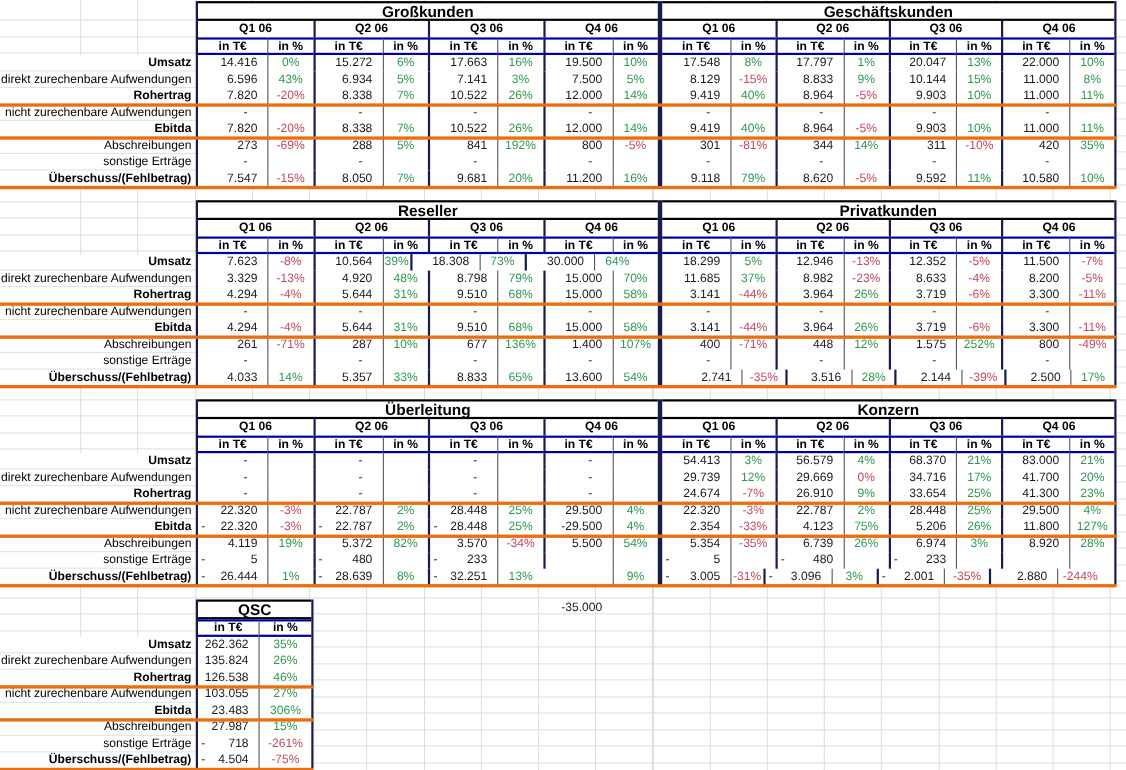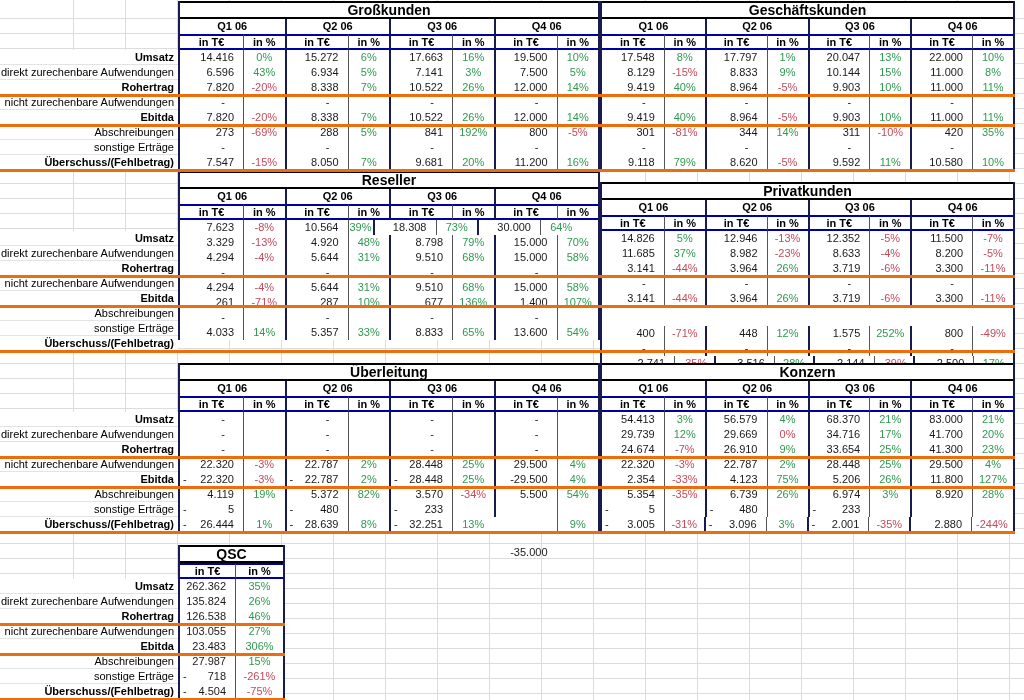--- a/index.html
+++ b/index.html
@@ -262,21 +262,21 @@
     <div class="labels" style="left: 0px; top: 231px; width: 178px;">
       <div class="lab b">Umsatz</div>
       <div class="lab">direkt zurechenbare Aufwendungen</div>
       <div class="lab b">Rohertrag</div>
       <div class="lab">nicht zurechenbare Aufwendungen</div>
       <div class="lab b">Ebitda</div>
       <div class="lab">Abschreibungen</div>
       <div class="lab">sonstige Erträge</div>
       <div class="lab b">Überschuss/(Fehlbetrag)</div>
     </div>
-    <div class="tbl" style="left: 178px; top: 171px; width: 422px;">
+    <div class="tbl" style="left: 178px; top: 182px; width: 422px;">
       <div class="row" style="height: 18px;">
         <div class="tc">Reseller</div>
       </div>
       <div class="row" style="height: 15px;">
         <div class="qc" style="width: 104.5px;">Q1 06</div>
         <div class="qc vq" style="width: 104.5px;">Q2 06</div>
         <div class="qc vq" style="width: 104.5px;">Q3 06</div>
         <div class="qc vq" style="width: 104.5px;">Q4 06</div>
       </div>
       <div class="row" style="height: 16px;">
@@ -384,21 +384,21 @@
         <div class="uc" style="width: 61.75px;">in T€</div>
         <div class="uc vp" style="width: 41px;">in %</div>
         <div class="uc vq" style="width: 61.75px;">in T€</div>
         <div class="uc vp" style="width: 41px;">in %</div>
         <div class="uc vq" style="width: 61.75px;">in T€</div>
         <div class="uc vp" style="width: 41px;">in %</div>
         <div class="uc vq" style="width: 61.75px;">in T€</div>
         <div class="uc vp" style="width: 41px;">in %</div>
       </div>
       <div class="row" style="height: 15px;">
-        <div class="c k-n" style="width: 61.75px;">14.826</div>
+        <div class="c k-n" style="width: 61.75px;">18.299</div>
         <div class="c vp k-p" style="width: 41px;">5%</div>
         <div class="c vq k-n" style="width: 61.75px;">12.946</div>
         <div class="c vp k-q" style="width: 41px;">-13%</div>
         <div class="c vq k-n" style="width: 61.75px;">12.352</div>
         <div class="c vp k-q" style="width: 41px;">-5%</div>
         <div class="c vq k-n" style="width: 61.75px;">11.500</div>
         <div class="c vp k-q" style="width: 41px;">-7%</div>
       </div>
       <div class="row" style="height: 15px;">
         <div class="c k-n" style="width: 61.75px;">11.685</div>
@@ -433,21 +433,21 @@
       <div class="row" style="height: 15px;">
         <div class="c k-n" style="width: 61.75px;">3.141</div>
         <div class="c vp k-q" style="width: 41px;">-44%</div>
         <div class="c vq k-n" style="width: 61.75px;">3.964</div>
         <div class="c vp k-p" style="width: 41px;">26%</div>
         <div class="c vq k-n" style="width: 61.75px;">3.719</div>
         <div class="c vp k-q" style="width: 41px;">-6%</div>
         <div class="c vq k-n" style="width: 61.75px;">3.300</div>
         <div class="c vp k-q" style="width: 41px;">-11%</div>
       </div>
-      <div class="row" style="height: 15px; margin-top: 20px;">
+      <div class="row" style="height: 15px;">
         <div class="c k-n" style="width: 61.75px;">400</div>
         <div class="c vp k-q" style="width: 41px;">-71%</div>
         <div class="c vq k-n" style="width: 61.75px;">448</div>
         <div class="c vp k-p" style="width: 41px;">12%</div>
         <div class="c vq k-n" style="width: 61.75px;">1.575</div>
         <div class="c vp k-p" style="width: 41px;">252%</div>
         <div class="c vq k-n" style="width: 61.75px;">800</div>
         <div class="c vp k-q" style="width: 41px;">-49%</div>
       </div>
       <div class="row" style="height: 15px;">
@@ -709,21 +709,21 @@
         </div>
         <div class="c vp k-e" style="width: 41px;"></div>
         <div class="c vq k-e" style="width: 61.75px;"></div>
         <div class="c vp k-e" style="width: 41px;"></div>
       </div>
       <div class="row" style="height: 15px;">
         <div class="c k-a" style="width: 61.75px;">
           <div class="minus">-</div>
           <div class="av">3.005</div>
         </div>
-        <div class="c vp k-q" style="width: 40px;">-31%</div>
+        <div class="c vp k-q" style="width: 30px;">-31%</div>
         <div class="c vq k-a" style="width: 61.75px;">
           <div class="minus">-</div>
           <div class="av">3.096</div>
         </div>
         <div class="c vp k-p" style="width: 41px;">3%</div>
         <div class="c vq k-a" style="width: 61.75px;">
           <div class="minus">-</div>
           <div class="av">2.001</div>
         </div>
         <div class="c vp k-q" style="width: 41px;">-35%</div>

